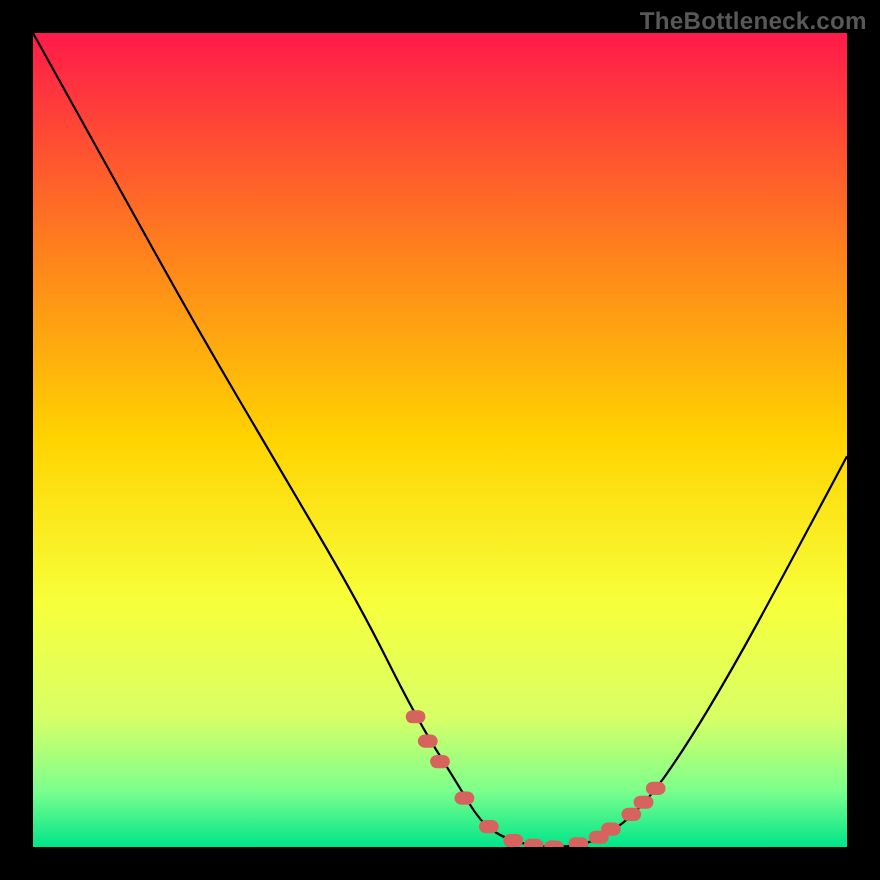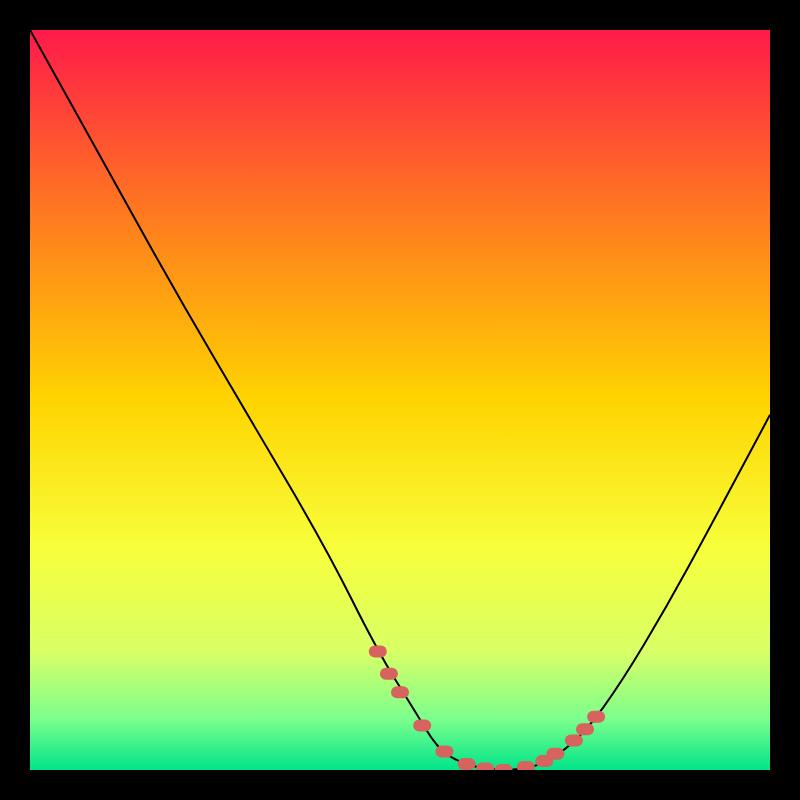--- a/index.html
+++ b/index.html
@@ -63,13 +63,14 @@
         <rect x="535.3" y="755.12" width="18" height="12" rx="6" ry="6" fill="#d6635e"></rect>
         <rect x="546.4" y="747.72" width="18" height="12" rx="6" ry="6" fill="#d6635e"></rect>
         <rect x="564.9" y="734.4" width="18" height="12" rx="6" ry="6" fill="#d6635e"></rect>
         <rect x="576" y="723.3" width="18" height="12" rx="6" ry="6" fill="#d6635e"></rect>
         <rect x="587.1" y="710.7199999999999" width="18" height="12" rx="6" ry="6" fill="#d6635e"></rect>
       </g>
 
     <rect x="0" y="0" width="800" height="800" fill="none" stroke="#000" stroke-width="60"></rect>
   </svg>
 
+  <div class="watermark">TheBottleneck.com</div>
 </div>
 
 </body></html>

